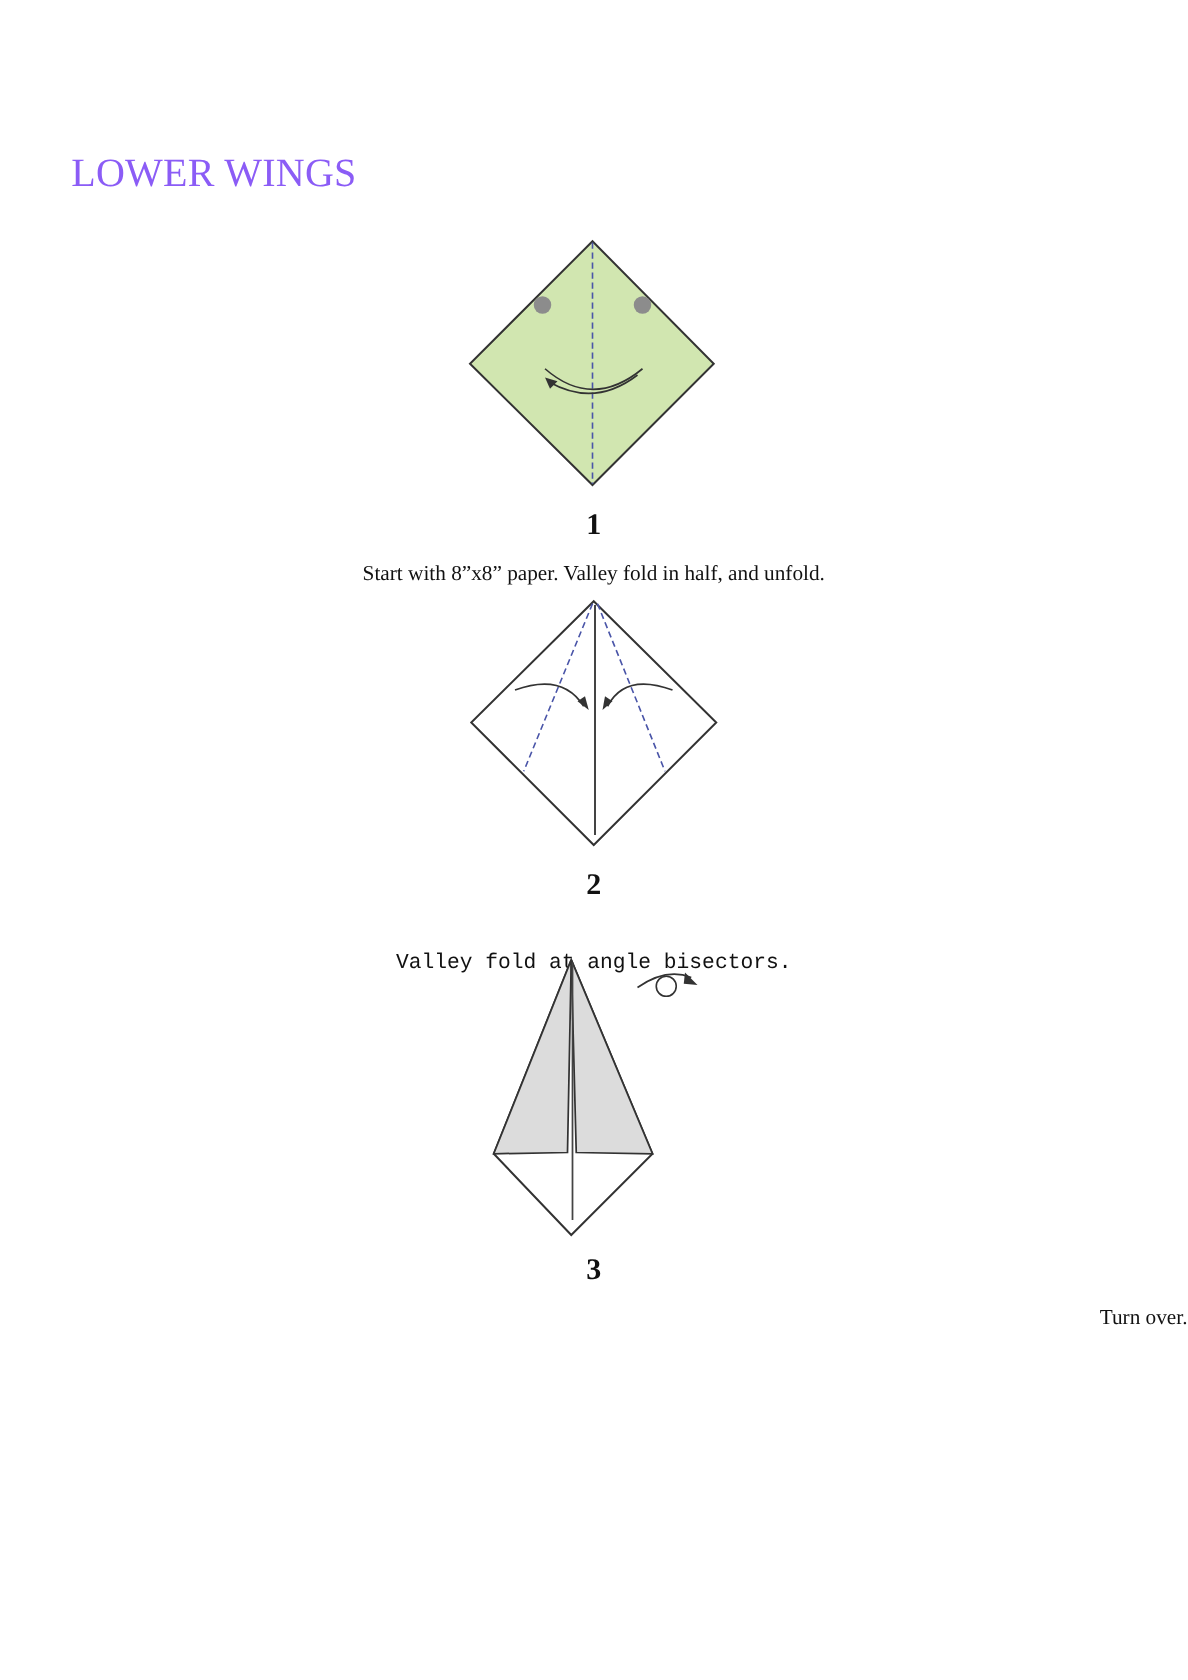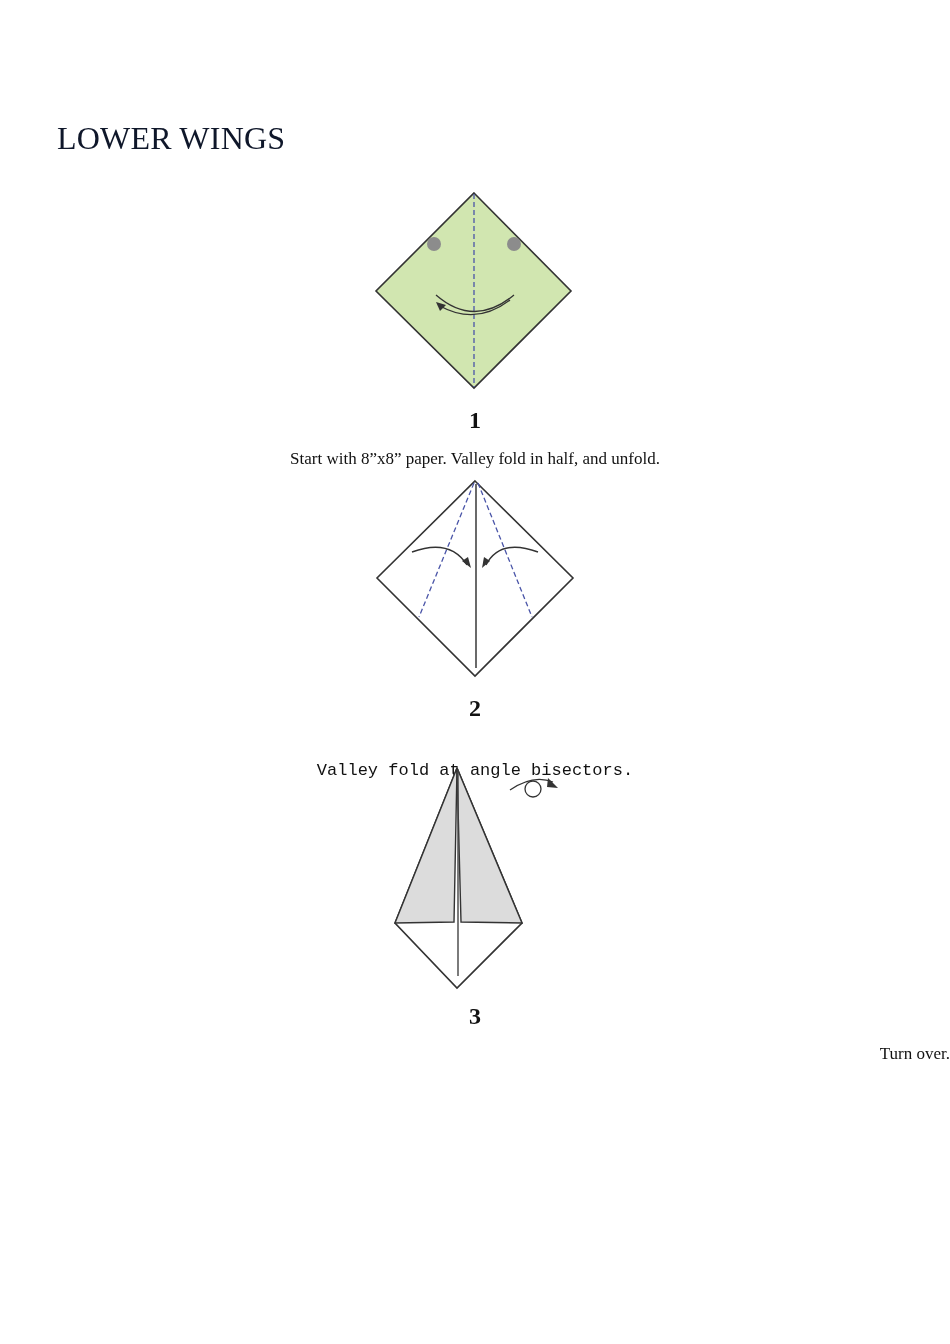--- a/index.html
+++ b/index.html
@@ -2,21 +2,21 @@
 <html><head>
   <meta charset="utf-8">
   <style>
     html, body { margin: 0; padding: 0; background: #ffffff; }
     body {
       width: 950px; height: 1344px; position: relative; overflow: hidden;
       font-family: "Liberation Serif", serif; color: #111;
     }
     .section-title {
       position: absolute; left: 57px; top: 119px;
-      font-size: 32px; color: #0f172a; font-weight: normal; letter-spacing: 0.2px;
+      font-size: 32px; color: #8b5cf6; font-weight: normal; letter-spacing: 0.2px;
       margin: 0; line-height: 1.2;
     }
     .figure { position: absolute; left: 0; width: 950px; }
     .figure svg { position: absolute; }
     .step-number {
       position: absolute; left: 0; width: 950px; text-align: center;
       font-weight: bold; font-size: 24px; line-height: 1;
     }
     .step-caption {
       position: absolute; left: 0; width: 950px; text-align: center;

